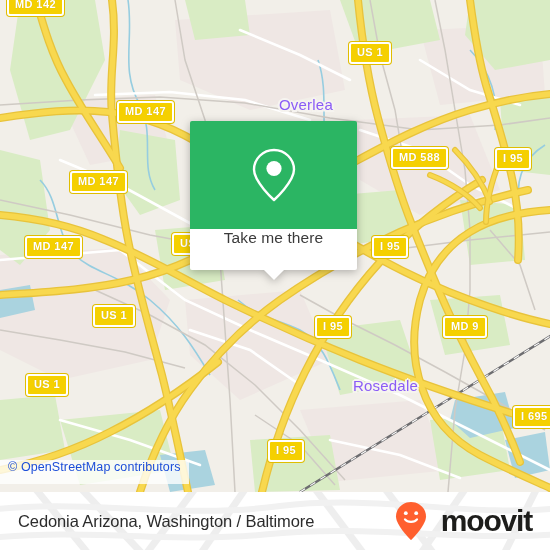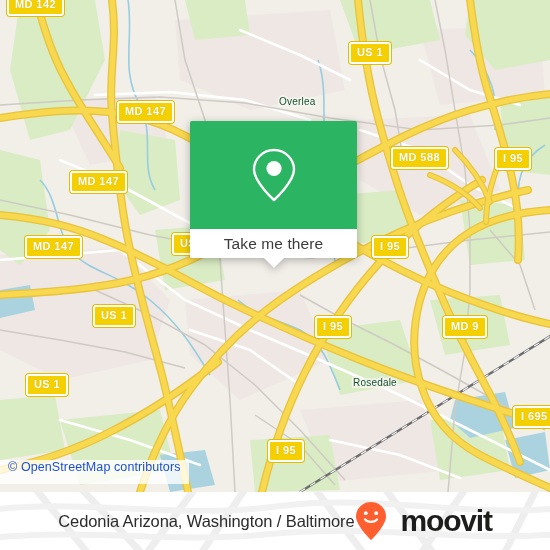--- a/index.html
+++ b/index.html
@@ -32,22 +32,22 @@
     position: absolute;
     left: 0; top: 0;
     width: 550px;
     height: 492px;
     display: block;
   }
 
   
   .place-label {
     position: absolute;
-    color: #14532d;
-    font-size: 10px;
+    color: #8b5cf6;
+    font-size: 15px;
     letter-spacing: .2px;
     white-space: nowrap;
     text-shadow:
       -2px 0 #f6f4f0, 2px 0 #f6f4f0, 0 -2px #f6f4f0, 0 2px #f6f4f0,
       -1.5px -1.5px #f6f4f0, 1.5px -1.5px #f6f4f0,
       -1.5px 1.5px #f6f4f0, 1.5px 1.5px #f6f4f0;
     pointer-events: none;
   }
 
   
@@ -94,23 +94,22 @@
   #callout-head {
     height: 108px;
     background: #2bb563;
     border-radius: 2px 2px 0 0;
     display: flex;
     align-items: center;
     justify-content: center;
   }
   #callout-body {
     background: #ffffff;
-    height: 29px;
-    display: flex;
-    align-items: center;
+    height: 41px;
+    display: flex;
     justify-content: center;
     border-radius: 0 0 2px 2px;
   }
   #callout-label {
     color: #3b3b3b;
     font-size: 15.5px;
     letter-spacing: .1px;
     white-space: nowrap;
   }
   #callout-tail {
@@ -139,21 +138,21 @@
     left: 0; top: 0;
     width: 550px; height: 58px;
     opacity: 1;
   }
   #footer-inner {
     position: relative;
     width: 550px;
     height: 58px;
     display: flex;
     align-items: center;
-    justify-content: center;
+    justify-content: space-between;
     padding: 0 18px 0 18px;
     box-sizing: border-box;
   }
   #footer-title {
     color: #2c2c2c;
     font-size: 16.5px;
     letter-spacing: -.1px;
     white-space: nowrap;
   }
   #brand {

